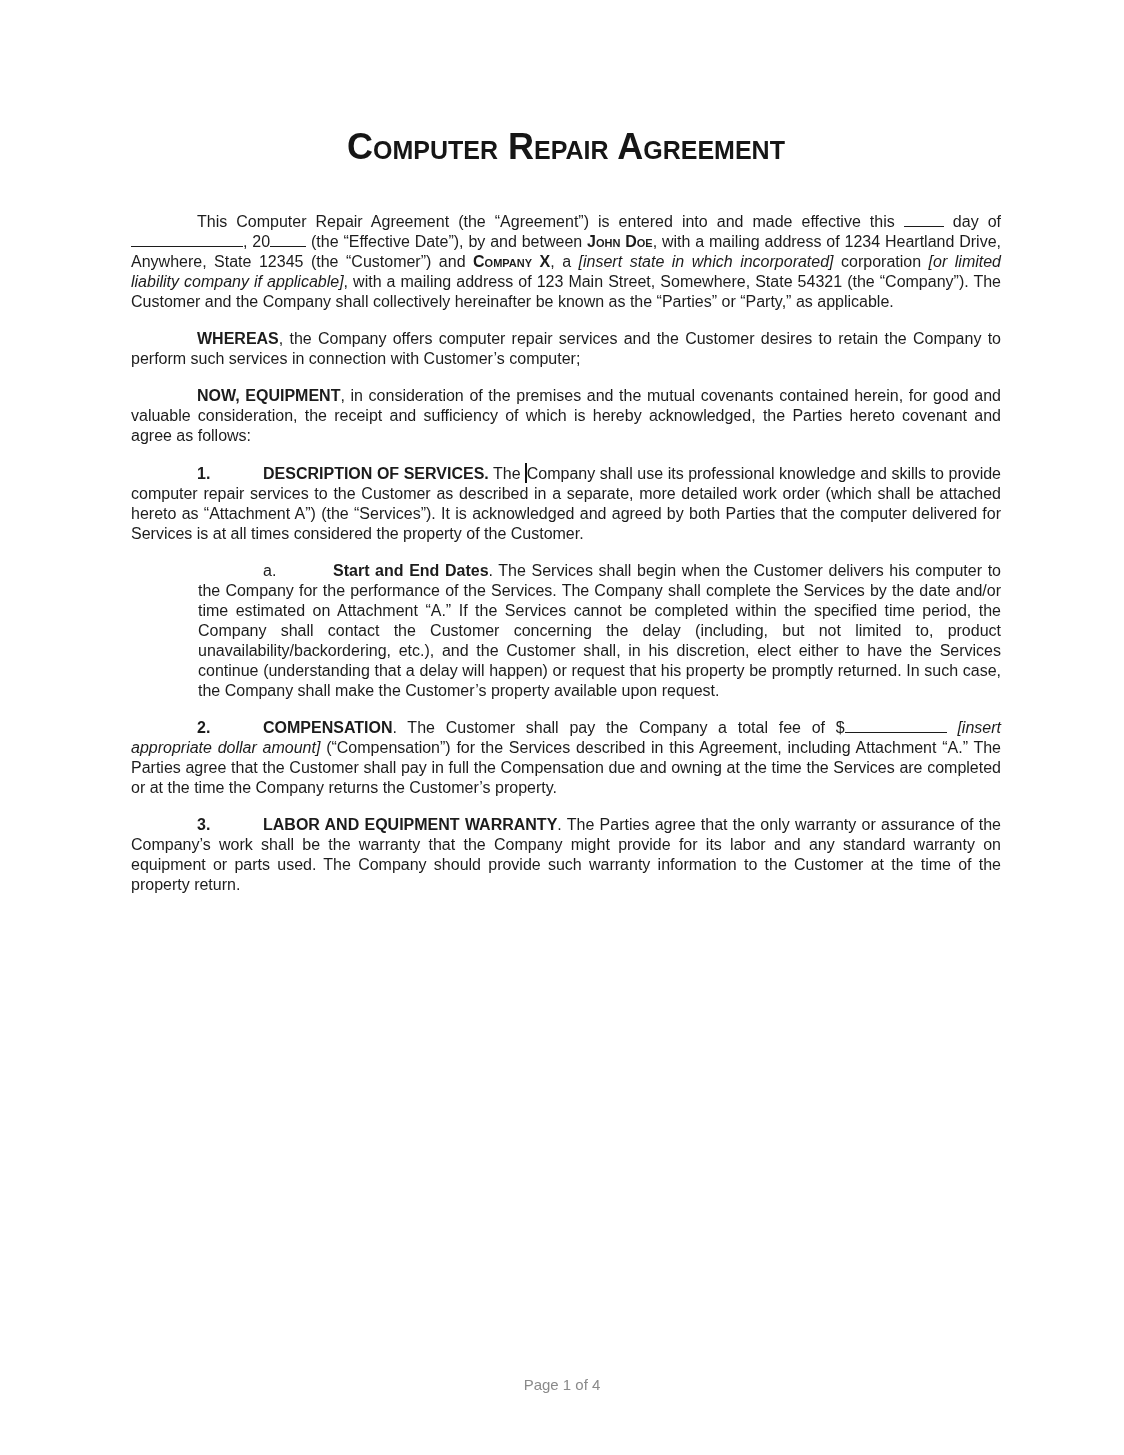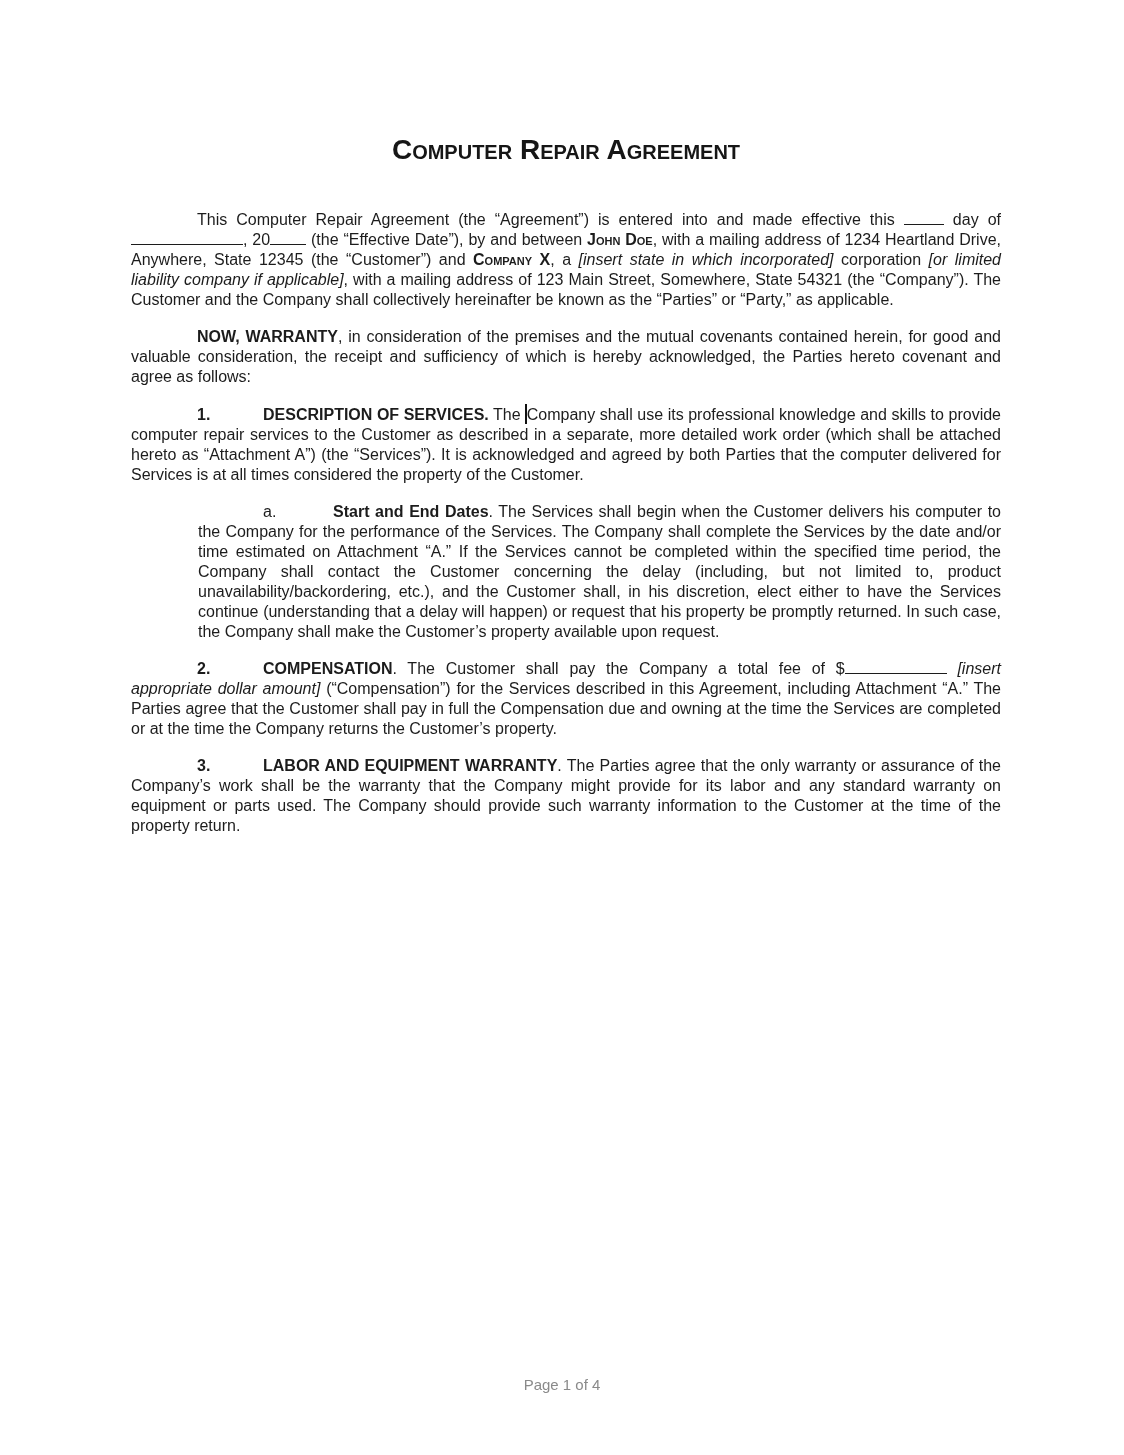--- a/index.html
+++ b/index.html
@@ -12,24 +12,24 @@
   }
   .page {
     position:absolute; inset:0;
     padding:126px 123px 0 131px;
     box-sizing:border-box;
   }
   .title {
     text-align:center;
     font-variant:small-caps;
     font-weight:700;
-    font-size:28px;
+    font-size:36px;
     letter-spacing:0px;
     color:#161616;
-    margin:8px 0 44px 0;
+    margin:0 0 44px 0;
   }
   .p {
     font-size:16px;
     line-height:20px;
     text-align:justify;
     margin:0 0 17px 0;
   }
   .ind  { text-indent:66px; }
   .sec  { text-indent:66px; }
   .sub  { padding-left:67px; text-indent:65px; }
@@ -59,20 +59,21 @@
     color:#8a8a8a;
   }
 </style>
 </head>
 <body>
 
 <div class="page">
   <h1 class="title">Computer Repair Agreement</h1>
 
   <p class="p ind"><span>This Computer Repair Agreement (the “Agreement”) is entered into and made effective this </span><span class="blank" style="width: 40px;"></span><span> day of </span><span class="blank" style="width: 112px;"></span><span>, 20</span><span class="blank" style="width: 36px;"></span><span> (the “Effective Date”), by and between </span><span class="bsc">John Doe</span><span>, with a mailing address of 1234 Heartland Drive, Anywhere, State 12345 (the “Customer”) and </span><span class="bsc">Company X</span><span>, a </span><span class="i">[insert state in which incorporated]</span><span> corporation </span><span class="i">[or limited liability company if applicable]</span><span>, with a mailing address of 123 Main Street, Somewhere, State 54321 (the “Company”). The Customer and the Company shall collectively hereinafter be known as the “Parties” or “Party,” as applicable.</span></p>
-  <p class="p ind"><span class="b">NOW, WARRANTY</span><span>, in consideration of the premises and the mutual covenants contained herein, for good and valuable consideration, the receipt and sufficiency of which is hereby acknowledged, the Parties hereto covenant and agree as follows:</span></p>
+  <p class="p ind"><span class="b">WHEREAS</span><span>, the Company offers computer repair services and the Customer desires to retain the Company to perform such services in connection with Customer’s computer;</span></p>
+  <p class="p ind"><span class="b">NOW, EQUIPMENT</span><span>, in consideration of the premises and the mutual covenants contained herein, for good and valuable consideration, the receipt and sufficiency of which is hereby acknowledged, the Parties hereto covenant and agree as follows:</span></p>
   <p class="p sec"><span class="numb">1.</span><span class="b">DESCRIPTION OF SERVICES.</span><span> The </span><span class="caret"></span><span>Company shall use its professional knowledge and skills to provide computer repair services to the Customer as described in a separate, more detailed work order (which shall be attached hereto as “Attachment A”) (the “Services”). It is acknowledged and agreed by both Parties that the computer delivered for Services is at all times considered the property of the Customer.</span></p>
   <p class="p sub"><span class="num">a.</span><span class="bu">Start and End Dates</span><span>. The Services shall begin when the Customer delivers his computer to the Company for the performance of the Services. The Company shall complete the Services by the date and/or time estimated on Attachment “A.” If the Services cannot be completed within the specified time period, the Company shall contact the Customer concerning the delay (including, but not limited to, product unavailability/backordering, etc.), and the Customer shall, in his discretion, elect either to have the Services continue (understanding that a delay will happen) or request that his property be promptly returned. In such case, the Company shall make the Customer’s property available upon request.</span></p>
   <p class="p sec"><span class="numb">2.</span><span class="b">COMPENSATION</span><span>. The Customer shall pay the Company a total fee of $</span><span class="blank" style="width: 102px;"></span><span> </span><span class="i">[insert appropriate dollar amount]</span><span> (“Compensation”) for the Services described in this Agreement, including Attachment “A.” The Parties agree that the Customer shall pay in full the Compensation due and owning at the time the Services are completed or at the time the Company returns the Customer’s property.</span></p>
   <p class="p sec"><span class="numb">3.</span><span class="b">LABOR AND EQUIPMENT WARRANTY</span><span>. The Parties agree that the only warranty or assurance of the Company’s work shall be the warranty that the Company might provide for its labor and any standard warranty on equipment or parts used. The Company should provide such warranty information to the Customer at the time of the property return.</span></p>
 </div>
 
 <div class="footer">Page 1 of 4</div>
 
 </body></html>

